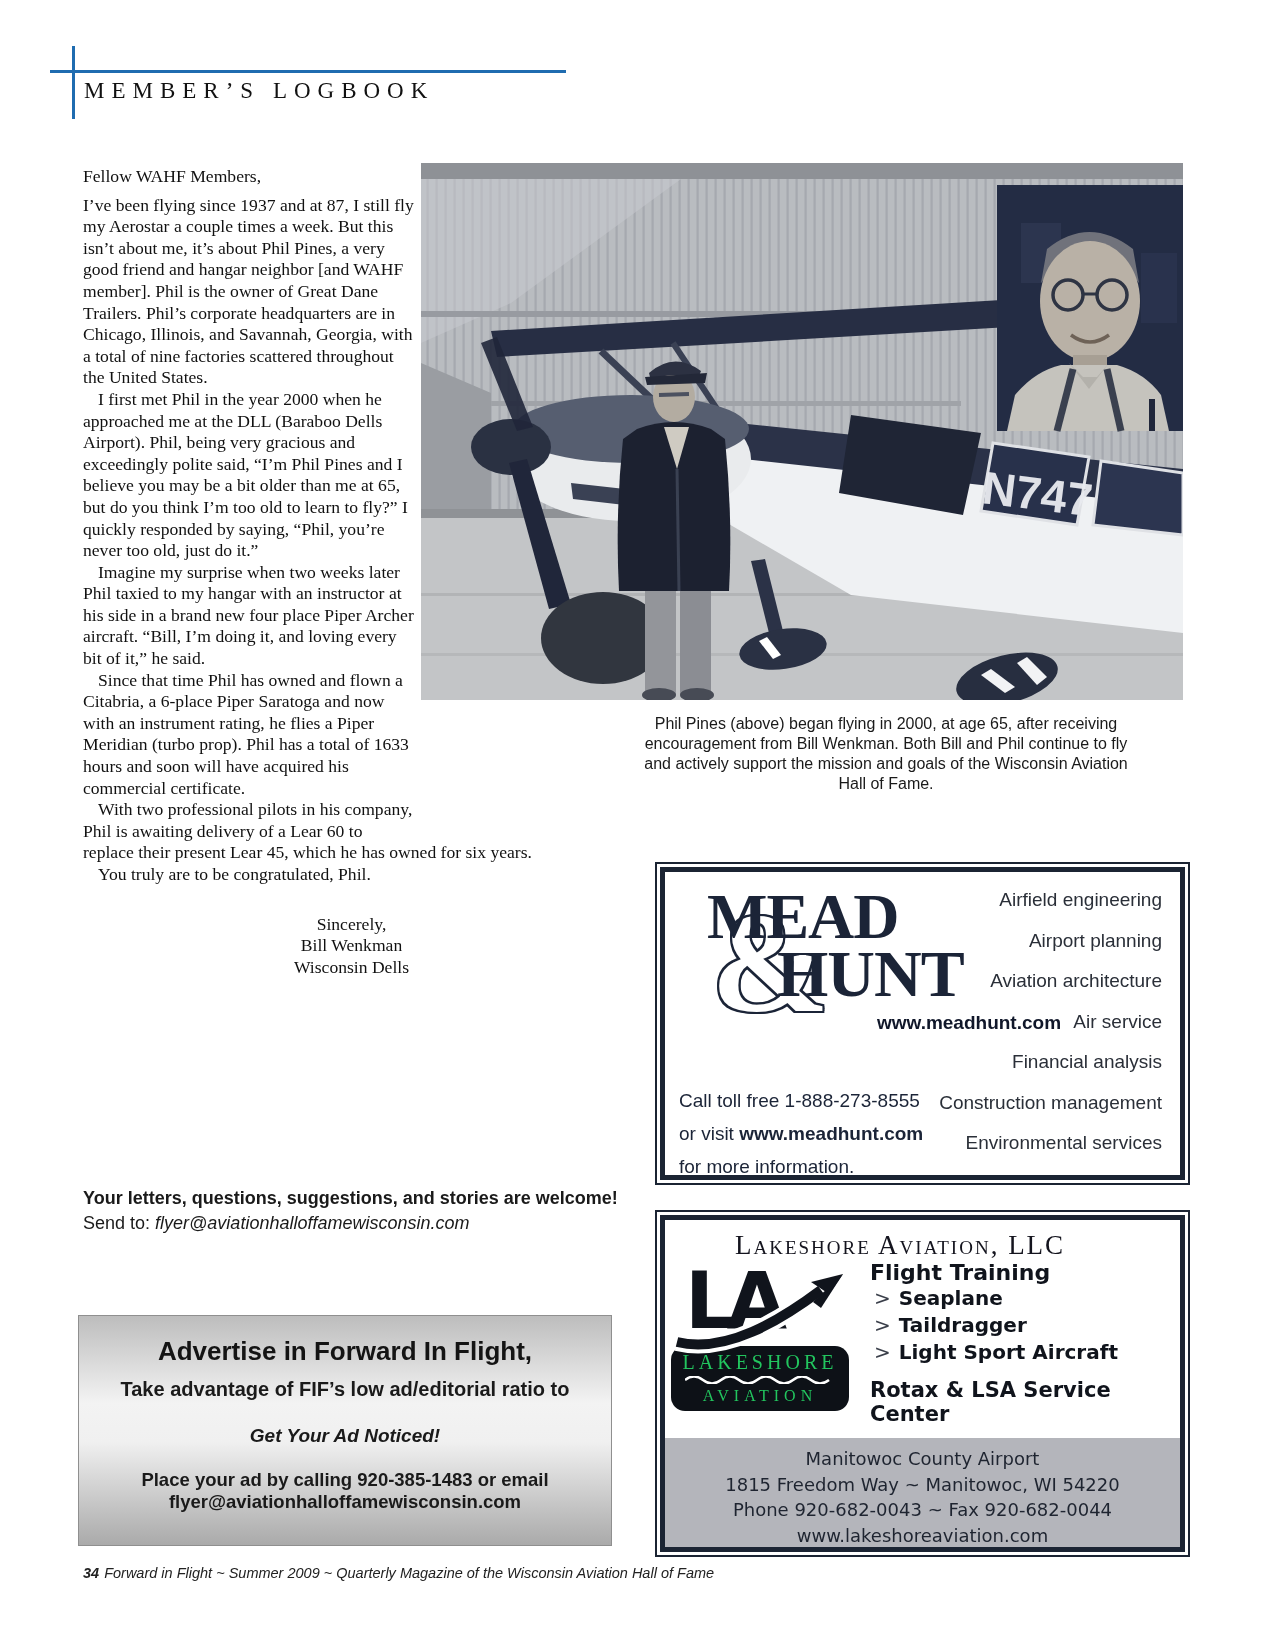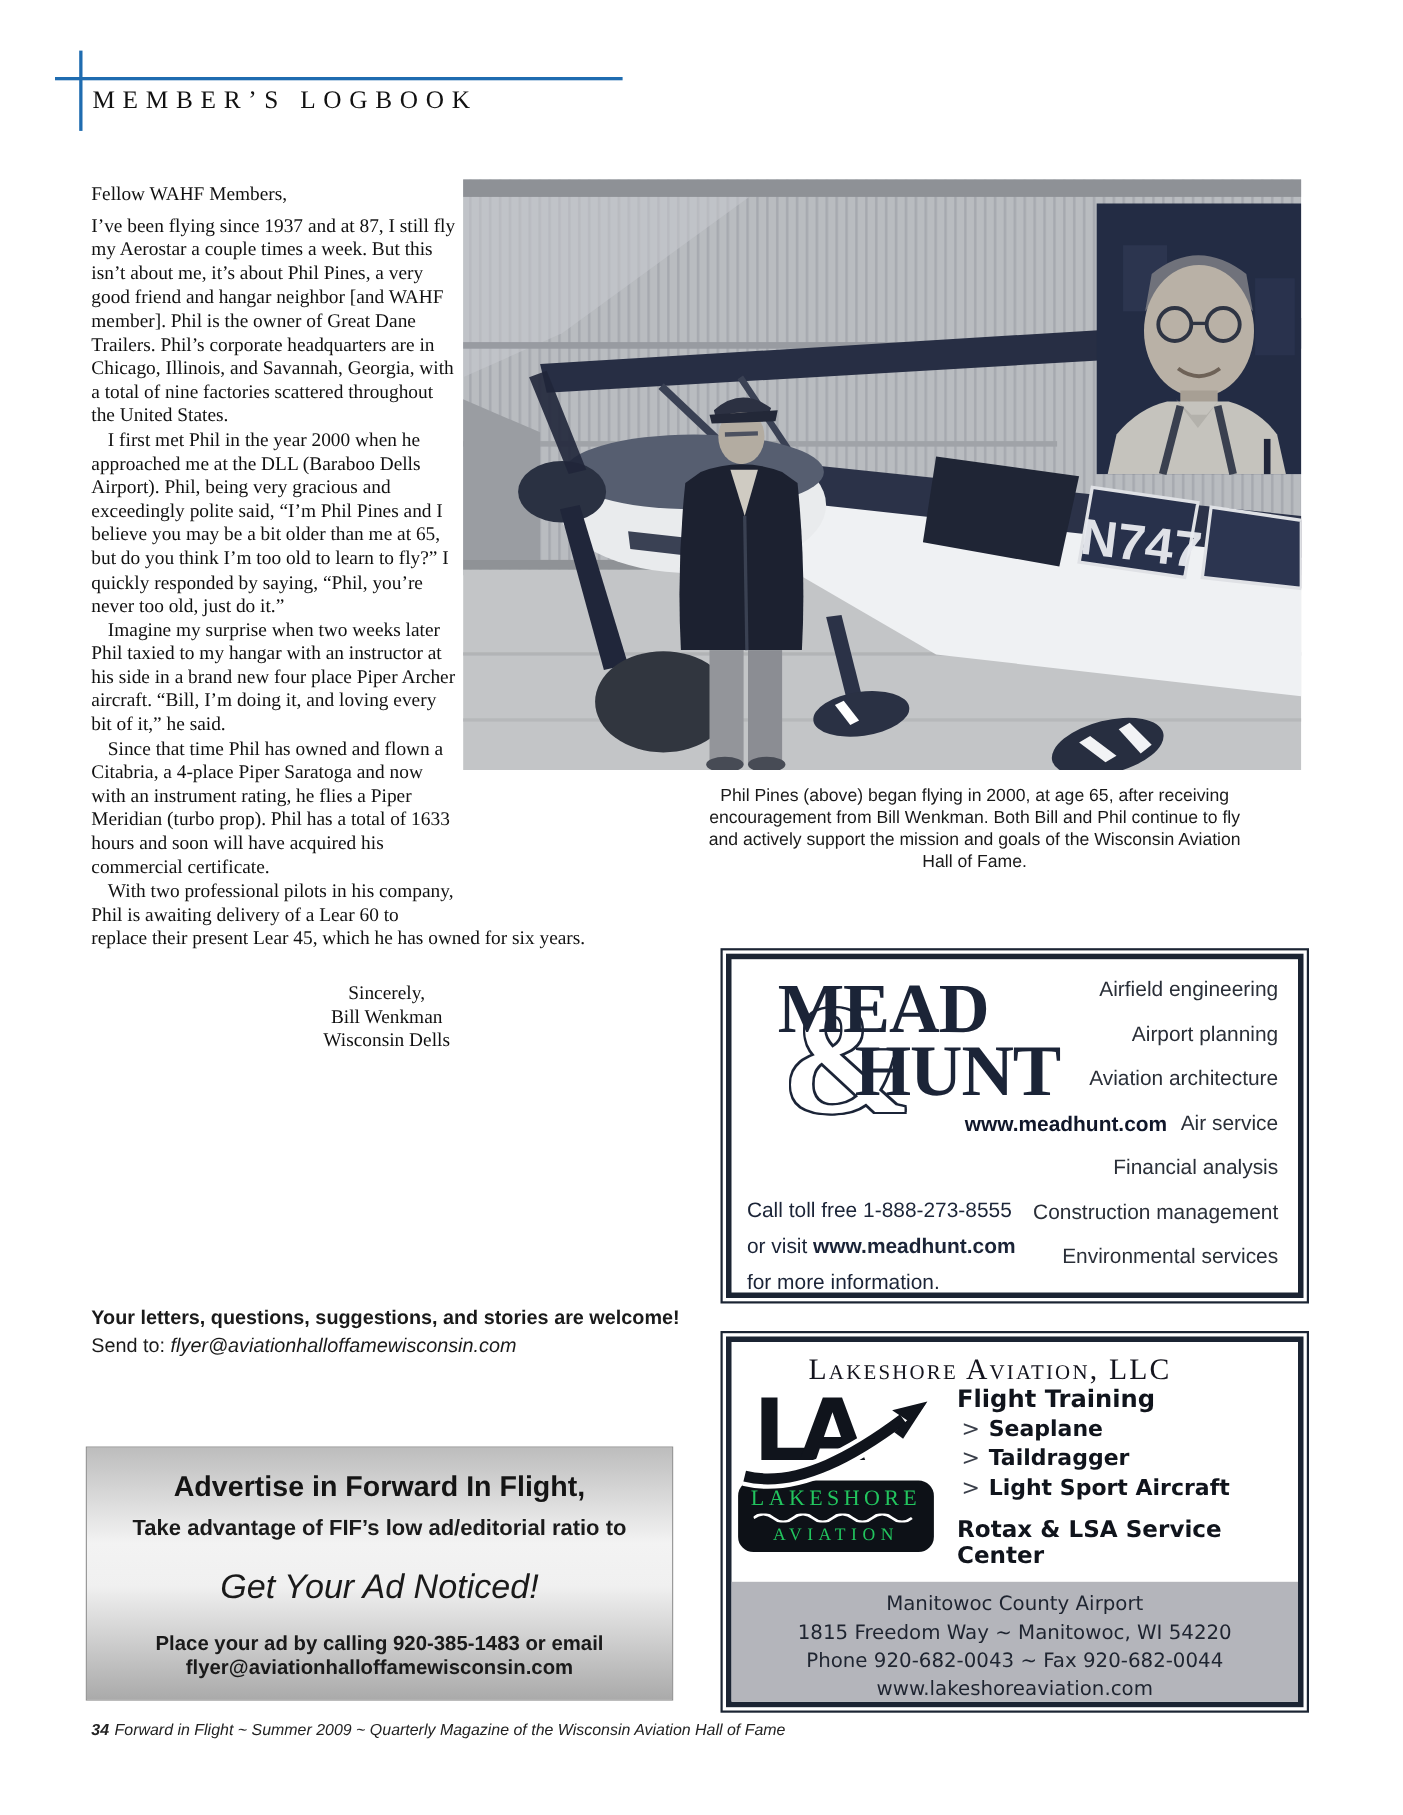--- a/index.html
+++ b/index.html
@@ -33,21 +33,21 @@
   .letters{position:absolute;left:83px;top:1186px;width:537px;font-size:18px;line-height:25px;}
   .letters .head{font-weight:bold;}
   .letters .email{font-style:italic;}
 
   
   .advertise{position:absolute;left:78px;top:1315px;width:534px;height:231px;box-sizing:border-box;
              border:1px solid #8f8f8f;text-align:center;
              background:linear-gradient(180deg,#bdbdbd 0%,#f3f3f3 38%,#f0f0f0 55%,#aaaaaa 100%);}
   .advertise .l1{margin-top:20px;font-size:26px;font-weight:bold;color:#141414;}
   .advertise .l2{margin-top:11px;font-size:20px;font-weight:bold;}
-  .advertise .l3{margin-top:24px;font-size:31px;font-weight:normal;font-style:italic;}
+  .advertise .l3{margin-top:24px;font-size:19px;font-weight:bold;font-style:italic;}
   .advertise .l4{margin-top:22px;font-size:18.5px;font-weight:bold;}
   .advertise .l5{font-size:18.5px;font-weight:bold;}
 
   
   .ad-frame{position:absolute;box-sizing:border-box;border:2px solid #1b2433;background:#fff;}
   .ad-inner{position:absolute;left:3px;top:3px;right:3px;bottom:3px;
             border:5px solid #1b2433;background:#fff;}
 
   
   .mead{left:655px;top:862px;width:535px;height:323px;}
@@ -104,22 +104,23 @@
   <div class="rule-h"></div>
   <div class="rule-v"></div>
   <div class="masthead">MEMBER’S LOGBOOK</div>
 
   <div class="article">
     <div class="photo-spacer"></div>
     <p class="salutation">Fellow WAHF Members,</p>
     <p>I’ve been flying since 1937 and at 87, I still fly my Aerostar a couple times a week. But this isn’t about me, it’s about Phil Pines, a very good friend and hangar neighbor [and WAHF member]. Phil is the owner of Great Dane Trailers. Phil’s corporate headquarters are in Chicago, Illinois, and Savannah, Georgia, with a total of nine factories scattered throughout the United States.</p>
     <p class="indent">I first met Phil in the year 2000 when he approached me at the DLL (Baraboo Dells Airport). Phil, being very gracious and exceedingly polite said, “I’m Phil Pines and I believe you may be a bit older than me at 65, but do you think I’m too old to learn to fly?” I quickly responded by saying, “Phil, you’re never too old, just do it.”</p>
     <p class="indent">Imagine my surprise when two weeks later Phil taxied to my hangar with an instructor at his side in a brand new four place Piper Archer aircraft. “Bill, I’m doing it, and loving every bit of it,” he said.</p>
-    <p class="indent">Since that time Phil has owned and flown a Citabria, a 4-place Piper Saratoga and now with an instrument rating, he flies a Piper Meridian (turbo prop). Phil has a total of 1633 hours and soon will have acquired his commercial certificate.</p>
+    <p class="indent">Since that time Phil has owned and flown a Citabria, a 6-place Piper Saratoga and now with an instrument rating, he flies a Piper Meridian (turbo prop). Phil has a total of 1633 hours and soon will have acquired his commercial certificate.</p>
     <p class="indent">With two professional pilots in his company, Phil is awaiting delivery of a Lear 60 to replace their present Lear 45, which he has owned for six years.</p>
+    <p class="indent">You truly are to be congratulated, Phil.</p>
     <div class="signoff">
       <div>Sincerely,</div>
       <div>Bill Wenkman</div>
       <div>Wisconsin Dells</div>
     </div>
   </div>
 
   <div class="photo-block">
     <svg width="762" height="537" viewBox="0 0 762 537">
       <defs>

